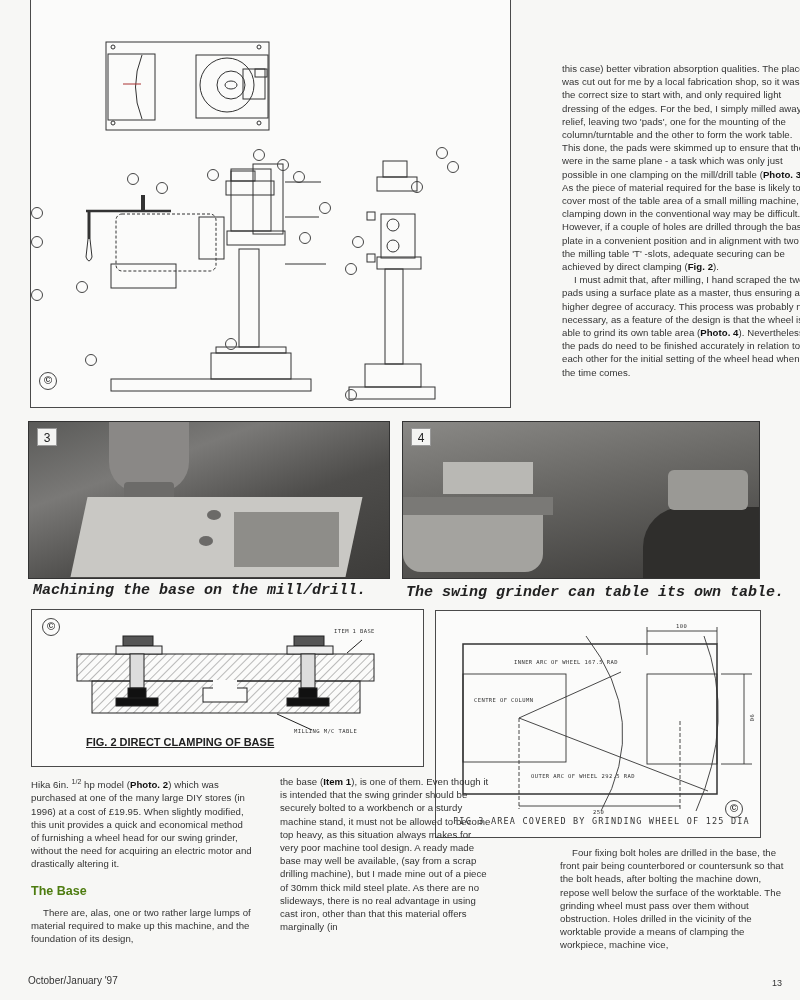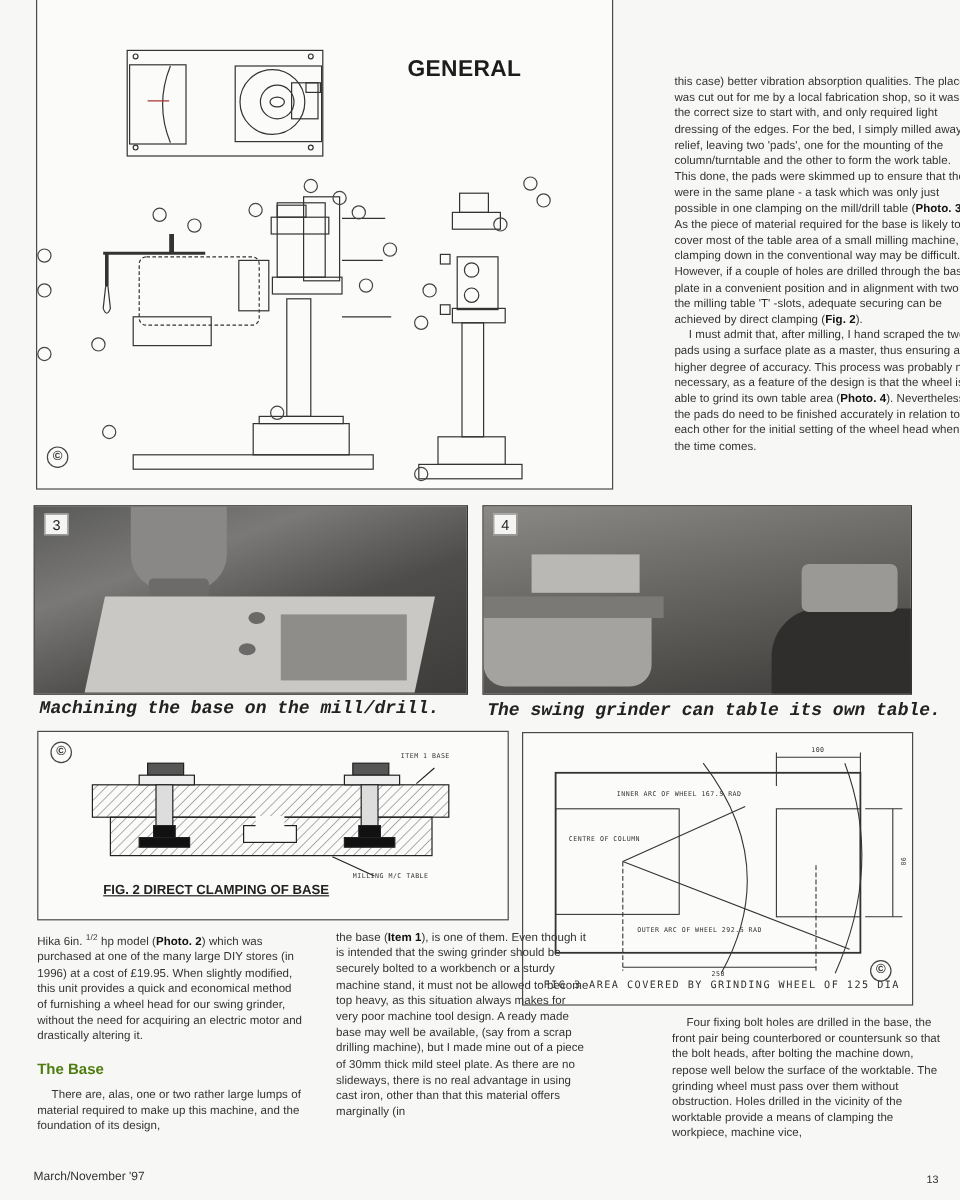--- a/index.html
+++ b/index.html
@@ -102,21 +102,20 @@
     <div style="position:absolute;left:405px;top:148px;width:12px;height:12px;border:1px solid #444;border-radius:50%;"></div>
     <div style="position:absolute;left:416px;top:162px;width:12px;height:12px;border:1px solid #444;border-radius:50%;"></div>
     <div style="position:absolute;left:380px;top:182px;width:12px;height:12px;border:1px solid #444;border-radius:50%;"></div>
     <div style="position:absolute;left:321px;top:237px;width:12px;height:12px;border:1px solid #444;border-radius:50%;"></div>
     <div style="position:absolute;left:314px;top:264px;width:12px;height:12px;border:1px solid #444;border-radius:50%;"></div>
     <div style="position:absolute;left:314px;top:390px;width:12px;height:12px;border:1px solid #444;border-radius:50%;"></div>
   </div>
   <div class="copyright" style="left:8px; top:373px;">©</div>
 </div>
 <div class="ga-title">
-  <div>GENERAL</div>
 </div>
 
 <div class="col-text" style="left:562px; top:62px; width:250px;">
   <p><span>this case) better vibration absorption qualities. The place was cut out for me by a local fabrication shop, so it was the correct size to start with, and only required light dressing of the edges. For the bed, I simply milled away a relief, leaving two 'pads', one for the mounting of the column/turntable and the other to form the work table. This done, the pads were skimmed up to ensure that they were in the same plane - a task which was only just possible in one clamping on the mill/drill table (</span><b>Photo. 3</b><span>). As the piece of material required for the base is likely to cover most of the table area of a small milling machine, clamping down in the conventional way may be difficult. However, if a couple of holes are drilled through the base plate in a convenient position and in alignment with two of the milling table 'T' -slots, adequate securing can be achieved by direct clamping (</span><b>Fig. 2</b><span>).</span></p>
   <p class="indent"><span>I must admit that, after milling, I hand scraped the two pads using a surface plate as a master, thus ensuring a higher degree of accuracy. This process was probably not necessary, as a feature of the design is that the wheel is able to grind its own table area (</span><b>Photo. 4</b><span>). Nevertheless, the pads do need to be finished accurately in relation to each other for the initial setting of the wheel head when the time comes.</span></p>
 </div>
 
 <div class="photo" style="left:28px; top:421px; width:362px; height:158px; background: linear-gradient(160deg,#5a5a58 0%,#7a7977 30%,#4e4d4b 60%,#3d3c3a 100%);">
   <div style="position:absolute;left:80px;top:0;width:80px;height:70px;background:#8a8886;border-radius:0 0 30px 30px;"></div>
   <div style="position:absolute;left:95px;top:60px;width:50px;height:40px;background:#6c6b69;border-radius:4px;"></div>
@@ -208,14 +207,14 @@
 </div>
 
 <div class="col-text" style="left:280px; top:775px; width:212px;">
   <p><span>the base (</span><b>Item 1</b><span>), is one of them. Even though it is intended that the swing grinder should be securely bolted to a workbench or a sturdy machine stand, it must not be allowed to become top heavy, as this situation always makes for very poor machine tool design. A ready made base may well be available, (say from a scrap drilling machine), but I made mine out of a piece of 30mm thick mild steel plate. As there are no slideways, there is no real advantage in using cast iron, other than that this material offers marginally (in</span></p>
 </div>
 
 <div class="col-text" style="left:560px; top:846px; width:225px;">
   <p class="indent">Four fixing bolt holes are drilled in the base, the front pair being counterbored or countersunk so that the bolt heads, after bolting the machine down, repose well below the surface of the worktable. The grinding wheel must pass over them without obstruction. Holes drilled in the vicinity of the worktable provide a means of clamping the workpiece, machine vice,</p>
 </div>
 
-<div class="footer-left">March/November '97</div>
+<div class="footer-left">October/January '97</div>
 <div class="footer-right">13</div>
 
 </body></html>

